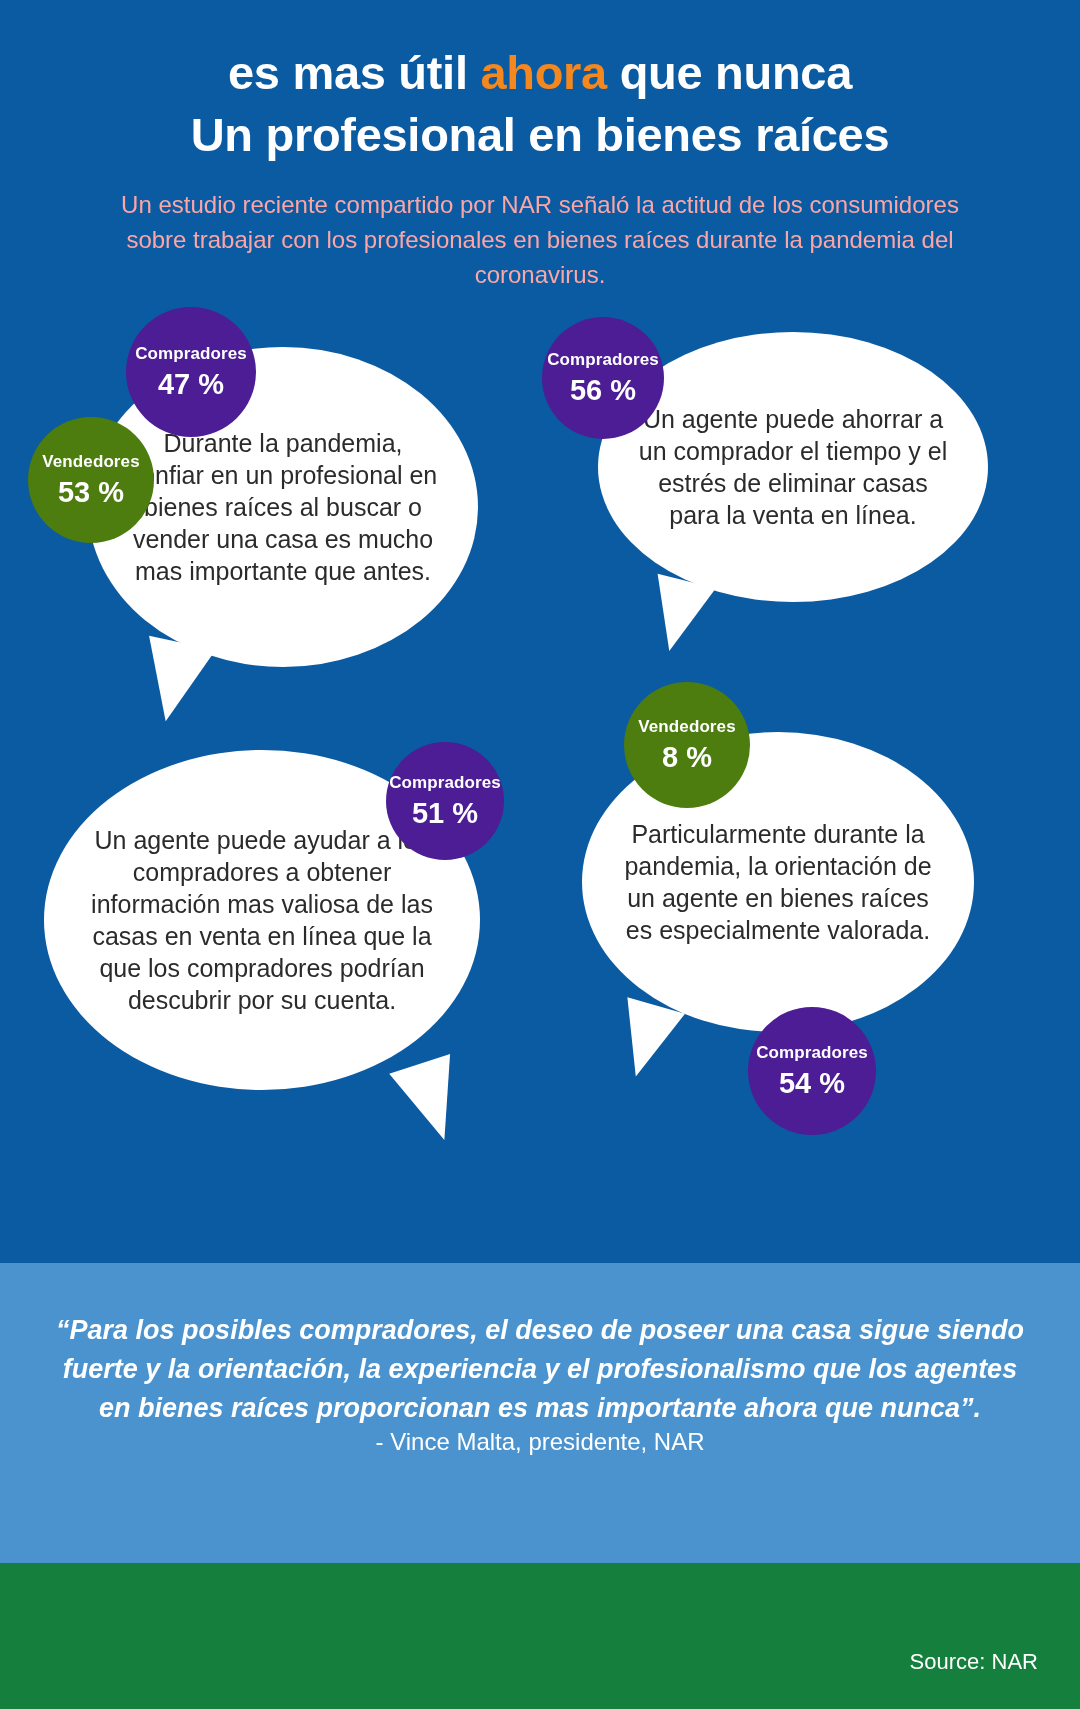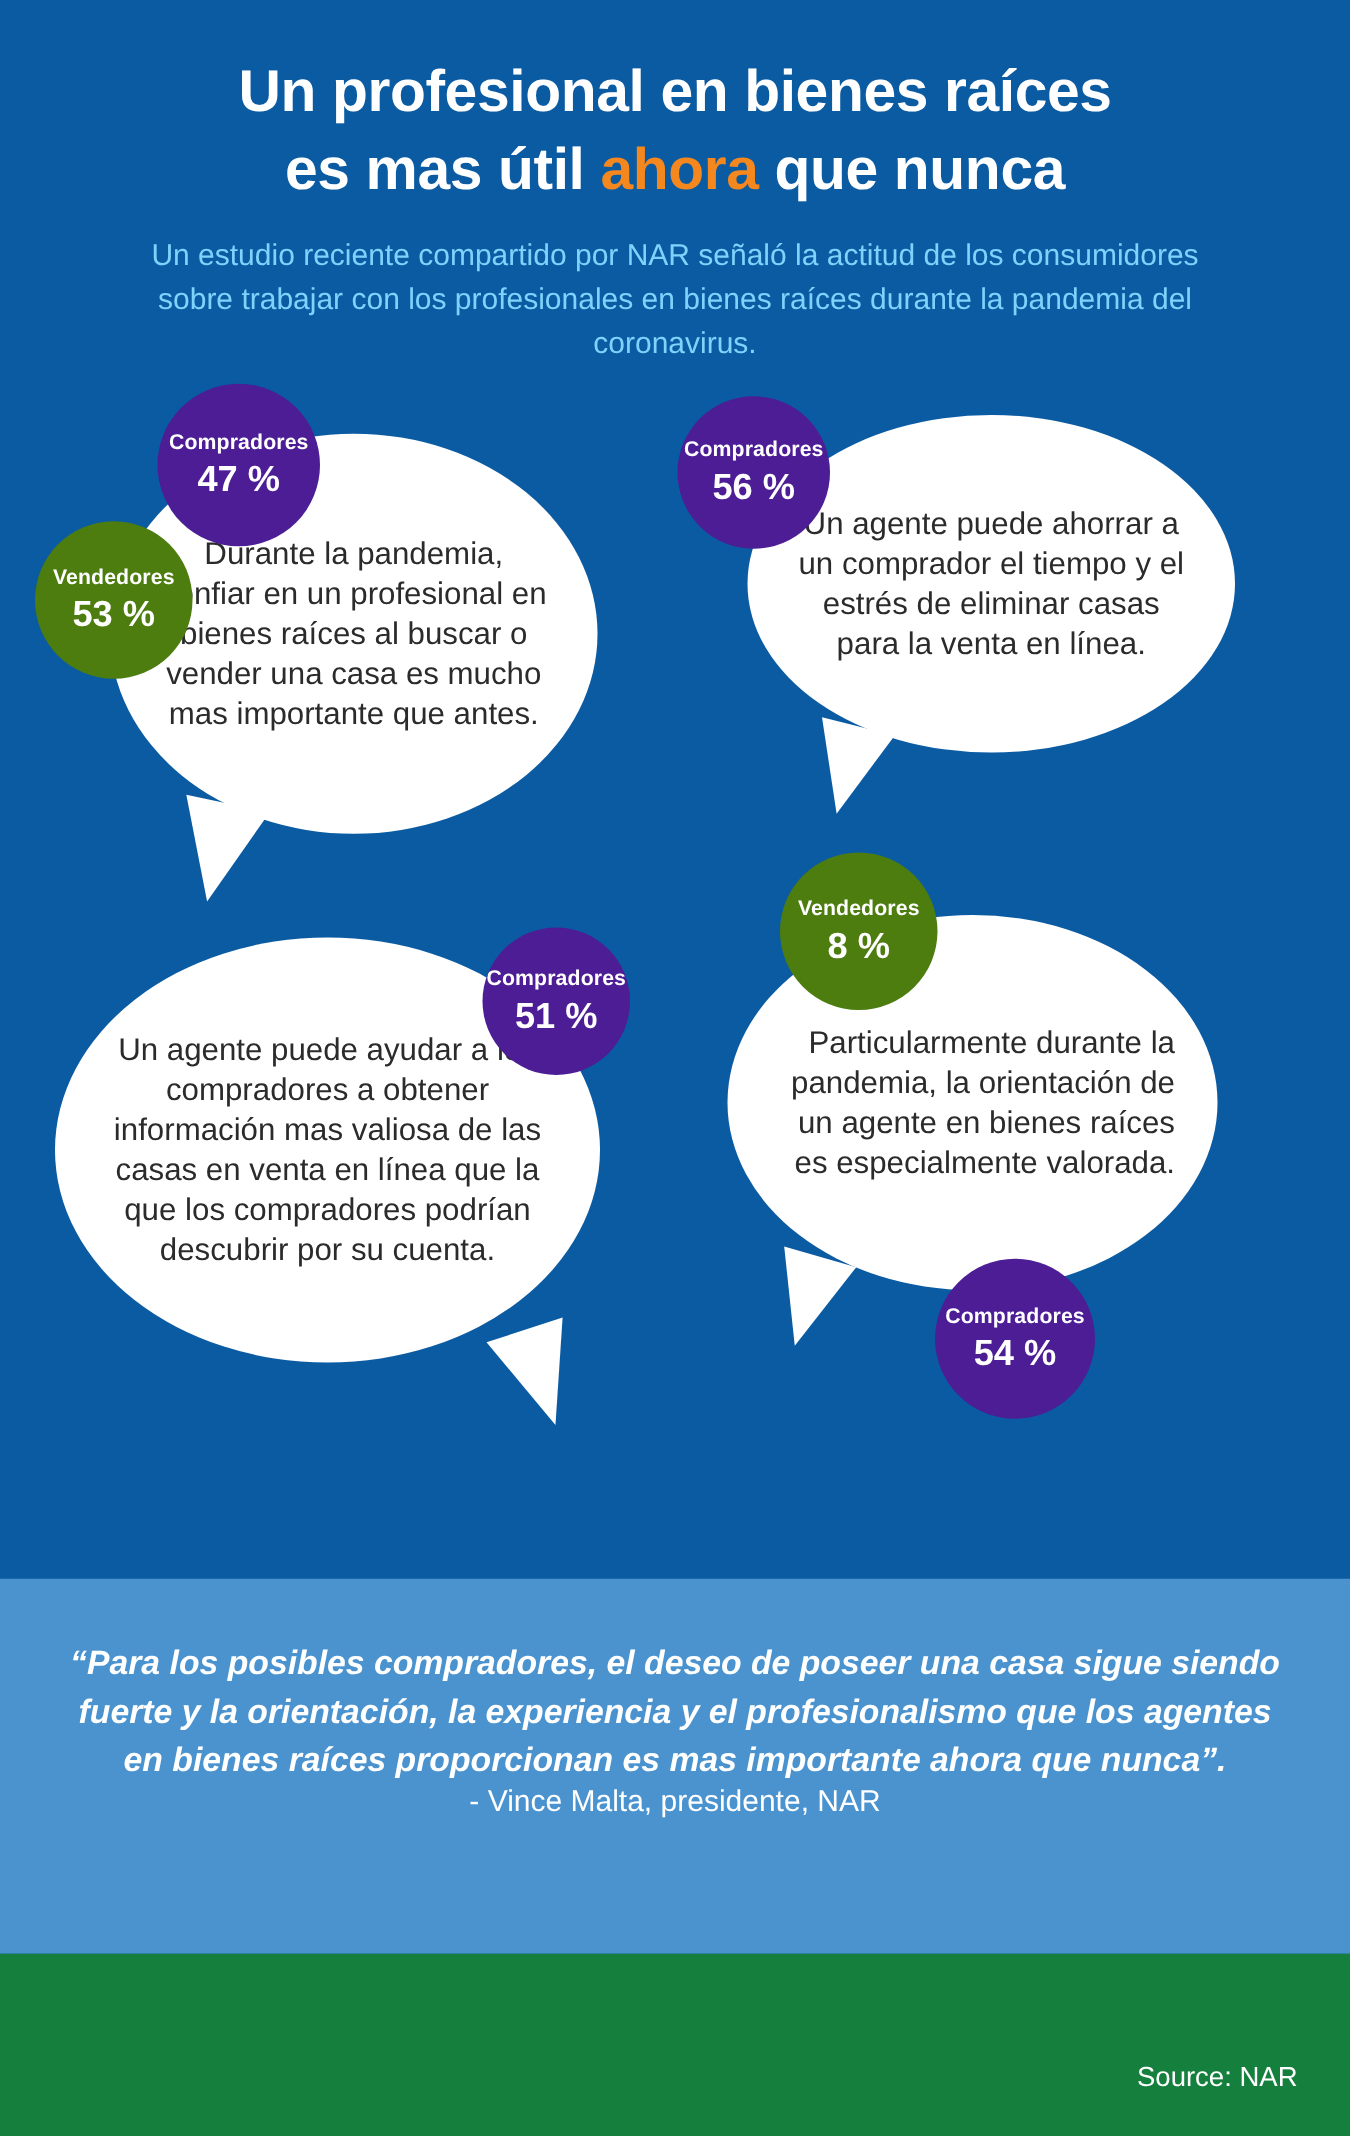--- a/index.html
+++ b/index.html
@@ -21,21 +21,21 @@
   }
   .title {
     color: #ffffff;
     font-size: 47px;
     font-weight: bold;
     line-height: 1.32;
     letter-spacing: -0.3px;
   }
   .title .accent { color: #f5871f; }
   .subtitle {
-    color: #7dd3fc;
+    color: #fca5a5;
     font-size: 24px;
     line-height: 1.45;
     margin-top: 22px;
     padding: 0 42px;
   }
 
   
   .bubbles {
     position: relative;
     width: 1080px;
@@ -102,21 +102,21 @@
     left: 400px; top: 770px;
     border-left: 32px solid transparent;
     border-right: 32px solid transparent;
     border-top: 80px solid #ffffff;
     transform: rotate(-18deg);
   }
 
   
   #bubble4 {
     left: 582px; top: 440px;
-    width: 392px; height: 300px; text-align: right;
+    width: 392px; height: 300px;
   }
   #bubble4 p { padding: 0 34px; }
   #tail4 {
     left: 616px; top: 712px;
     border-left: 30px solid transparent;
     border-right: 30px solid transparent;
     border-top: 74px solid #ffffff;
     transform: rotate(16deg);
   }
 
@@ -188,22 +188,22 @@
     bottom: 34px;
     color: #ffffff;
     font-size: 22px;
   }
 </style>
 </head>
 <body>
 
 <div class="header">
   <div class="title">
+    <div><span>es mas útil </span><span class="accent">ahora</span><span> que nunca</span></div>
     <div>Un profesional en bienes raíces</div>
-    <div><span>es mas útil </span><span class="accent">ahora</span><span> que nunca</span></div>
   </div>
   <div class="subtitle">Un estudio reciente compartido por NAR señaló la actitud de los consumidores sobre trabajar con los profesionales en bienes raíces durante la pandemia del coronavirus.</div>
 </div>
 
 <div class="bubbles">
 
   <div class="tail" id="tail1"></div>
   <div class="bubble" id="bubble1">
     <p>Durante la pandemia, confiar en un profesional en bienes raíces al buscar o vender una casa es mucho mas importante que antes.</p>
   </div>

